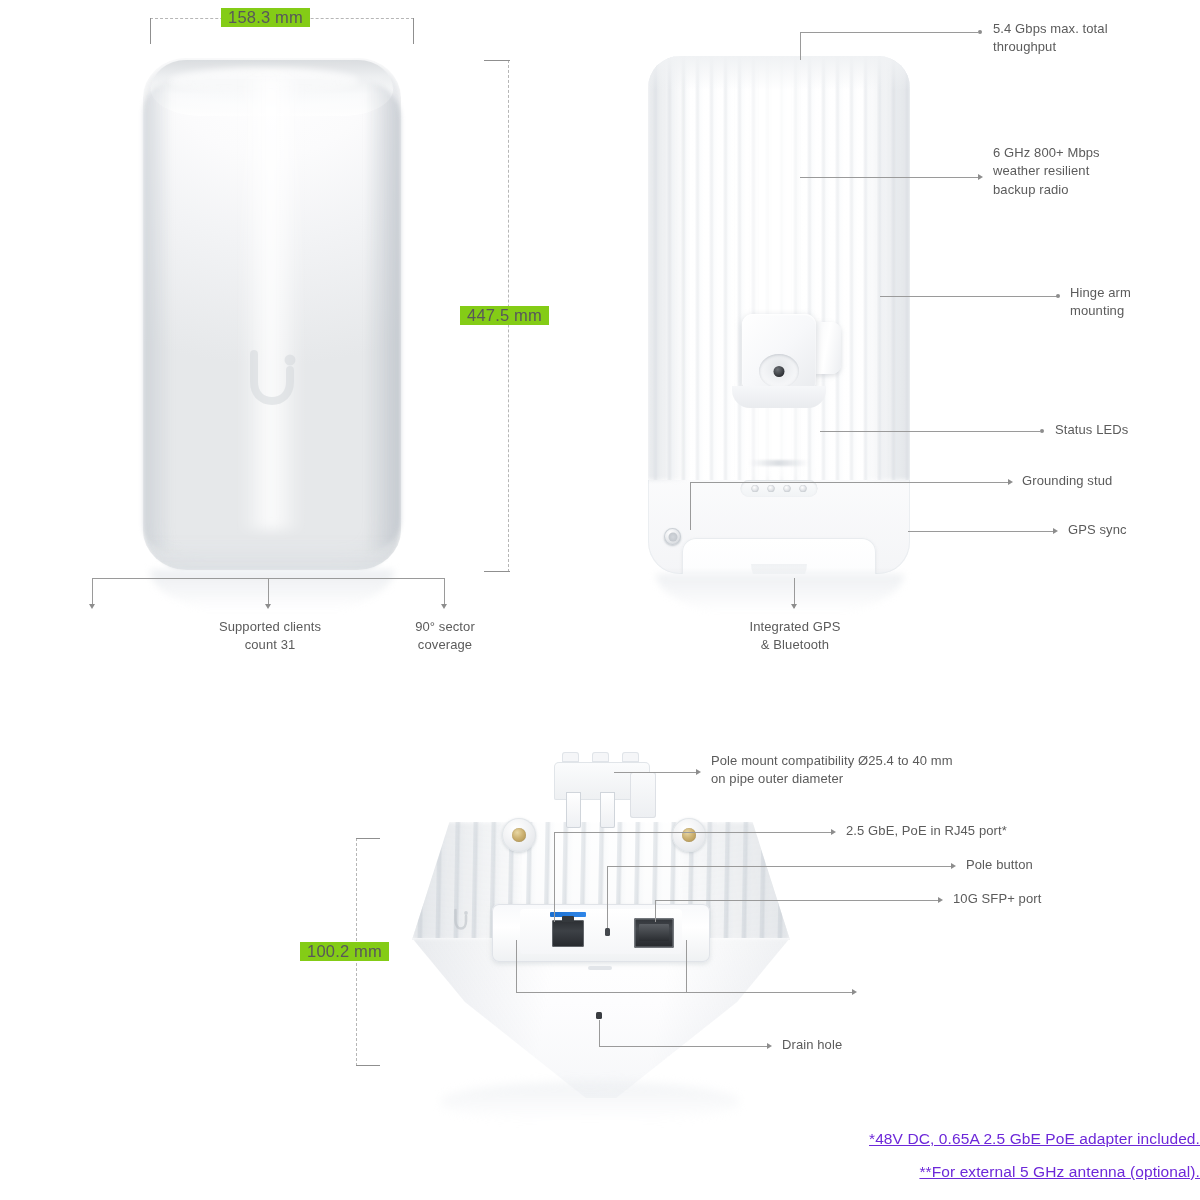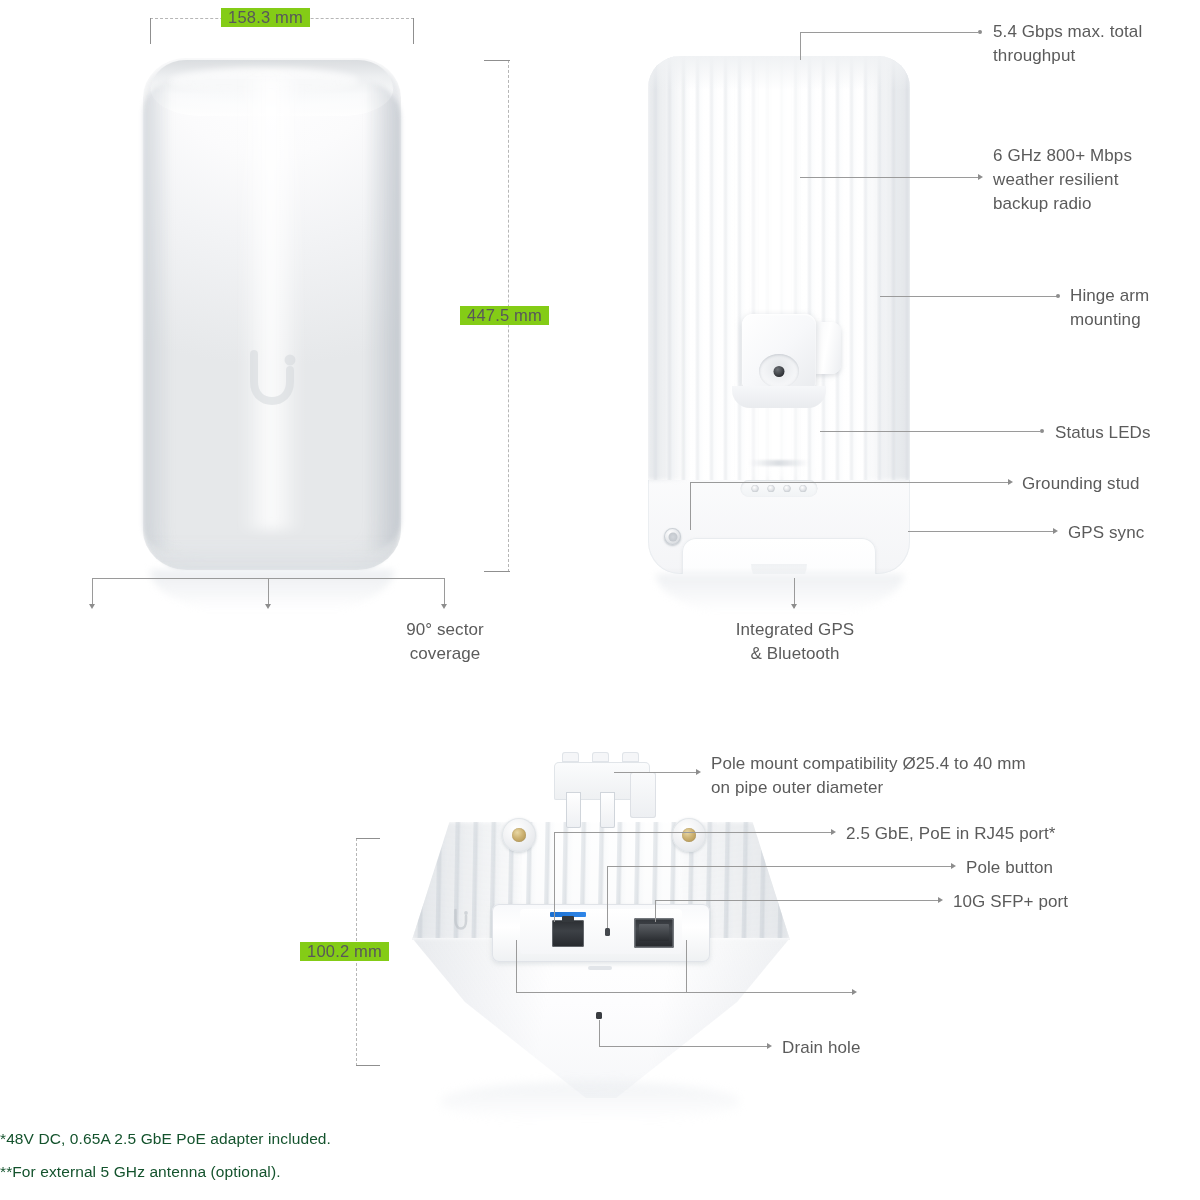--- a/index.html
+++ b/index.html
@@ -13,43 +13,44 @@
   }
   #stage {
     position: relative;
     width: 1200px; height: 1200px;
     background: #ffffff;
   }
 
   
   .callout {
     position: absolute;
-    font-size: 17px;
+    font-size: 13px;
     line-height: 1.42;
     color: #5b5b5b;
     white-space: pre-line;
     letter-spacing: 0.1px;
   }
   .callout.right { text-align: left; }
   .callout.center { text-align: center; }
   .dimlabel {
     position: absolute;
     font-size: 16.5px;
     color: #58585a;
     letter-spacing: 0.2px;
     background: #84cc16;
     padding: 0 7px;
   }
   .footnote {
     position: absolute;
     width: 100%;
-    text-align: left;
+    text-align: right;
     font-size: 15.5px;
-    color: #14532d;
+    color: #6d28d9;
     letter-spacing: 0.1px;
+    text-decoration: underline;
   }
 
   
   .lead {
     position: absolute;
     background: #9a9a9a;
   }
   .lead.h { height: 1px; }
   .lead.v { width: 1px; }
   .dotend {
@@ -488,20 +489,22 @@
   <div class="dimlabel" style="left:460px; top:306px;">447.5 mm</div>
 
   <div class="lead h" style="left:92px; top:578px; width:352px;"></div>
   <div class="lead v" style="left:92px; top:578px; height:26px;"></div>
   <div class="arrowD" style="left:89px; top:604px;"></div>
   <div class="lead v" style="left:268px; top:578px; height:26px;"></div>
   <div class="arrowD" style="left:265px; top:604px;"></div>
   <div class="lead v" style="left:444px; top:578px; height:26px;"></div>
   <div class="arrowD" style="left:441px; top:604px;"></div>
 
+  <div class="callout center" style="left:182px; top:618px; width:176px;">Supported clients
+count 31</div>
   <div class="callout center" style="left:366px; top:618px; width:158px;">90° sector
 coverage</div>
 
   <div class="rear-body">
     <div class="rear-fins"></div>
     <div class="rear-fin-shade-l"></div>
     <div class="rear-fin-shade-r"></div>
     <div class="rear-fin-hilite"></div>
     <div class="rear-topcurve"></div>
 

